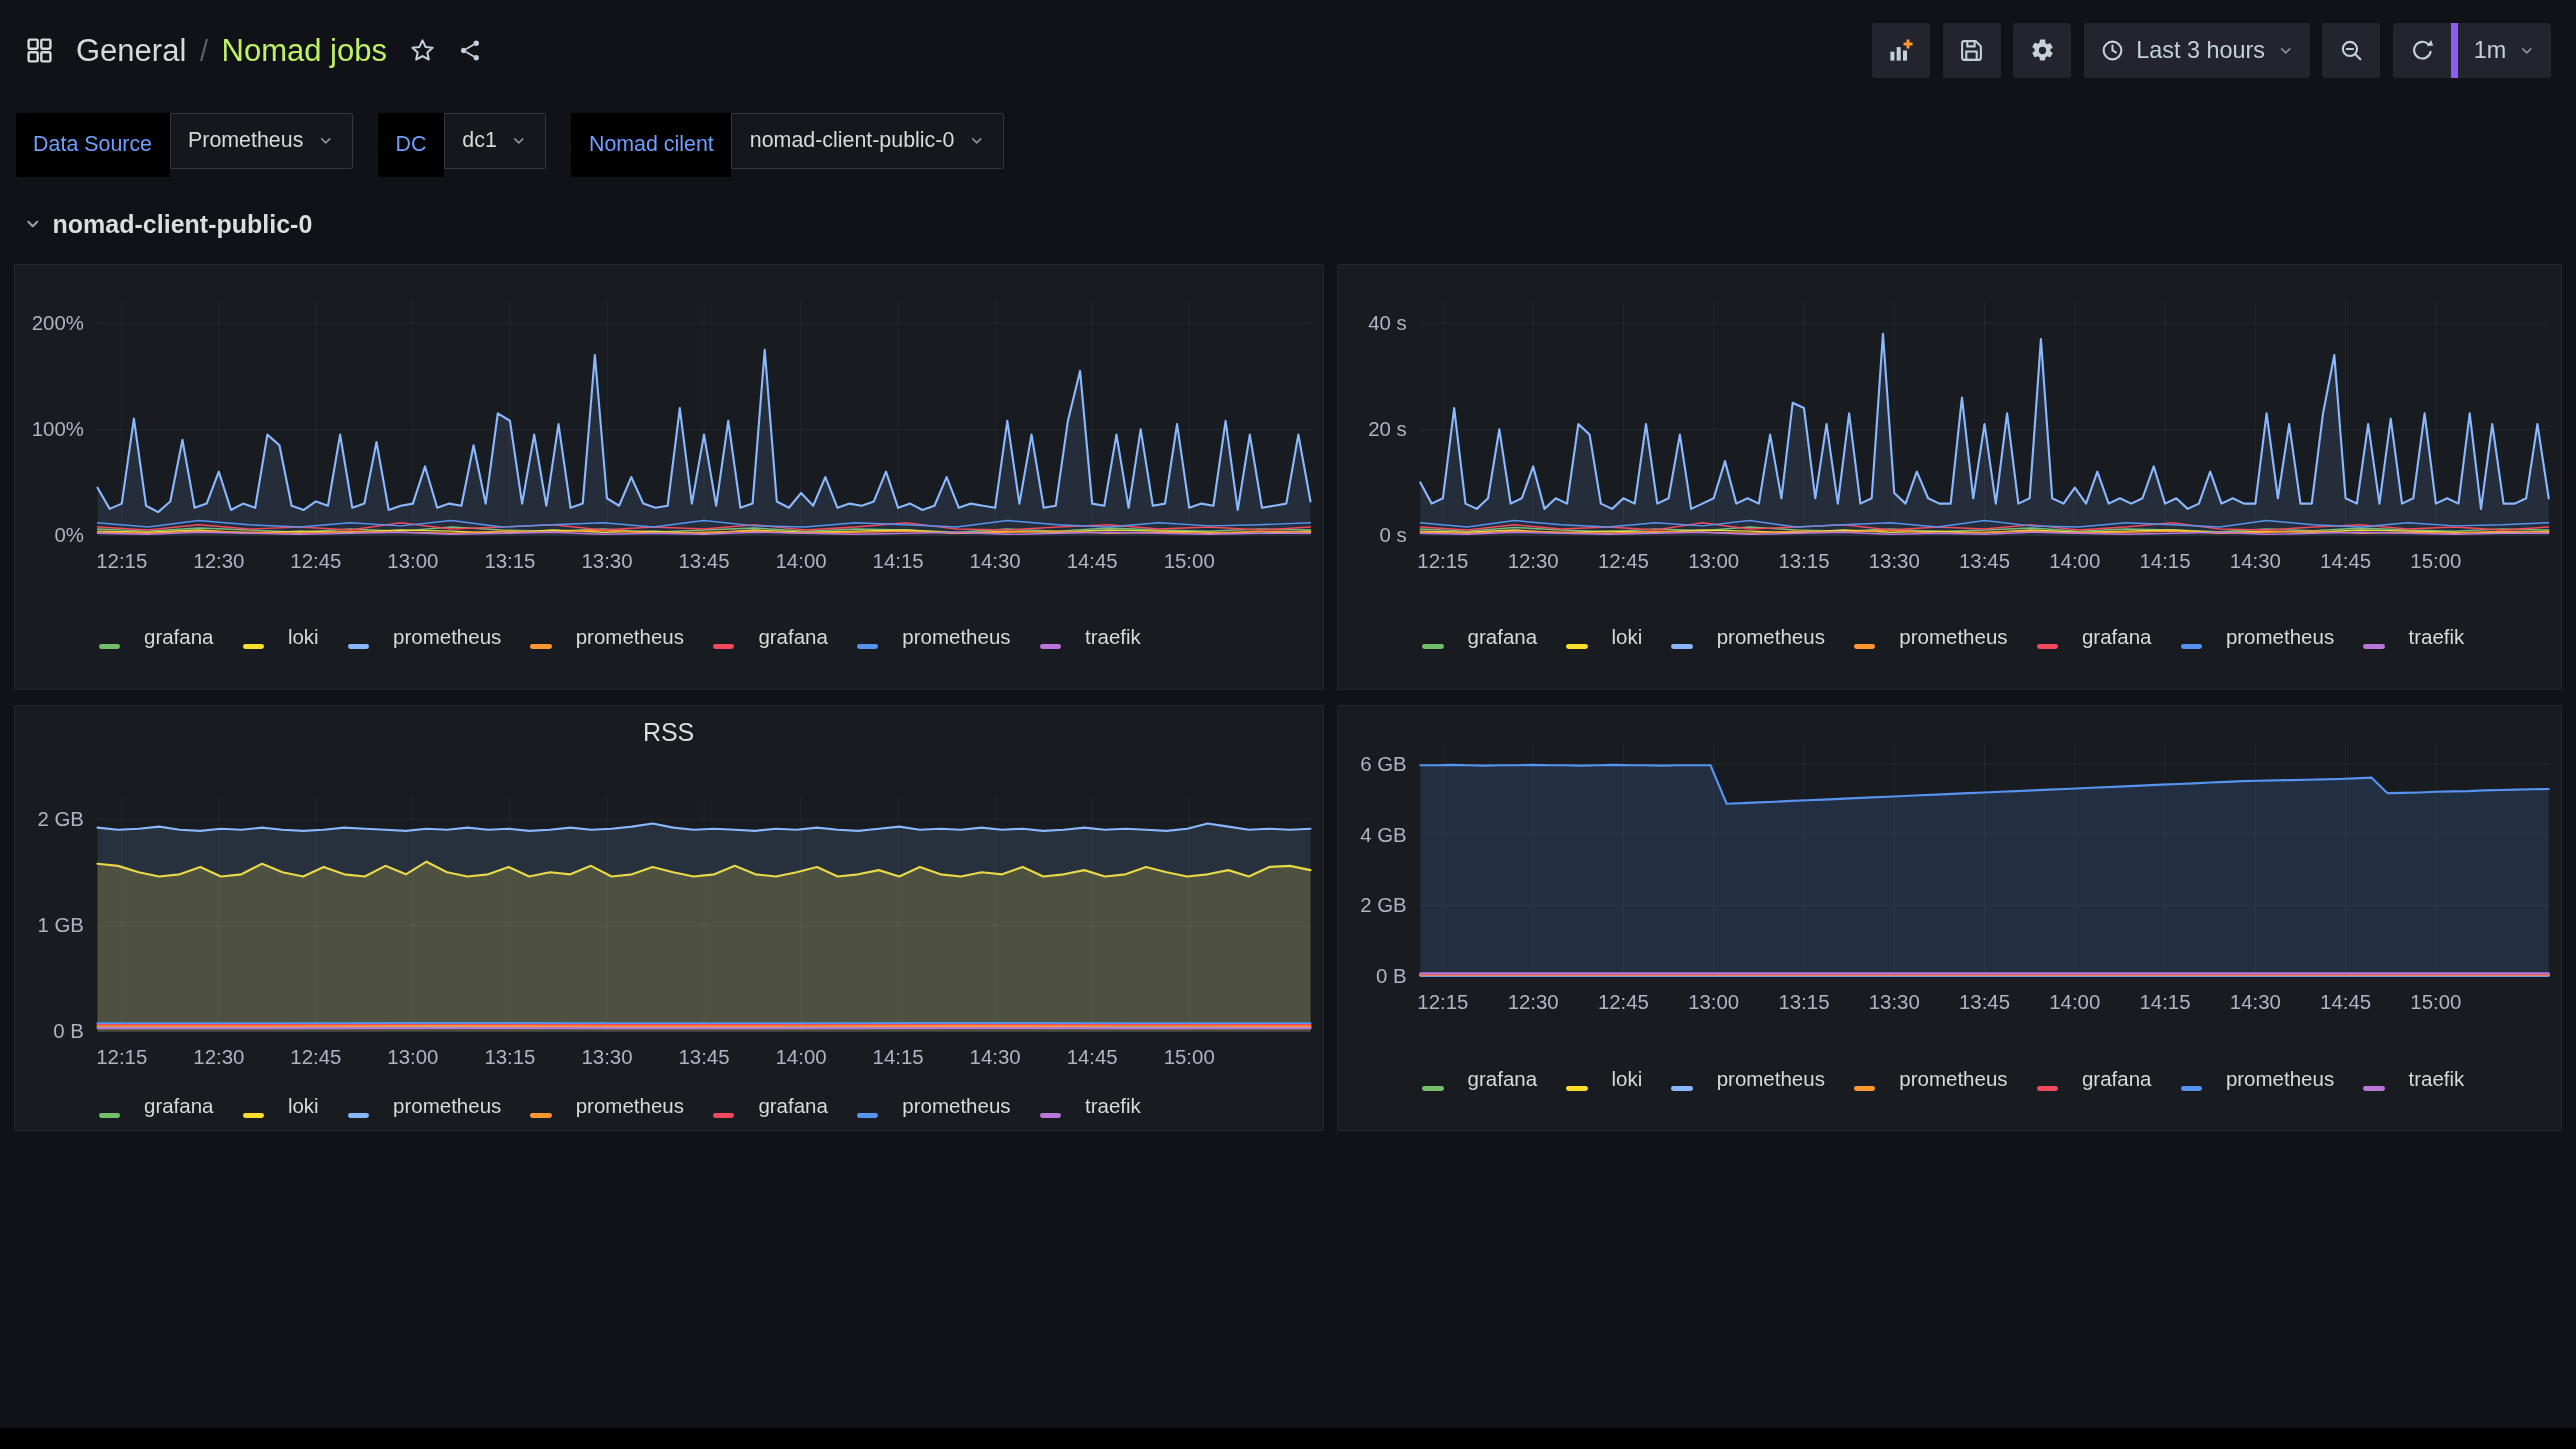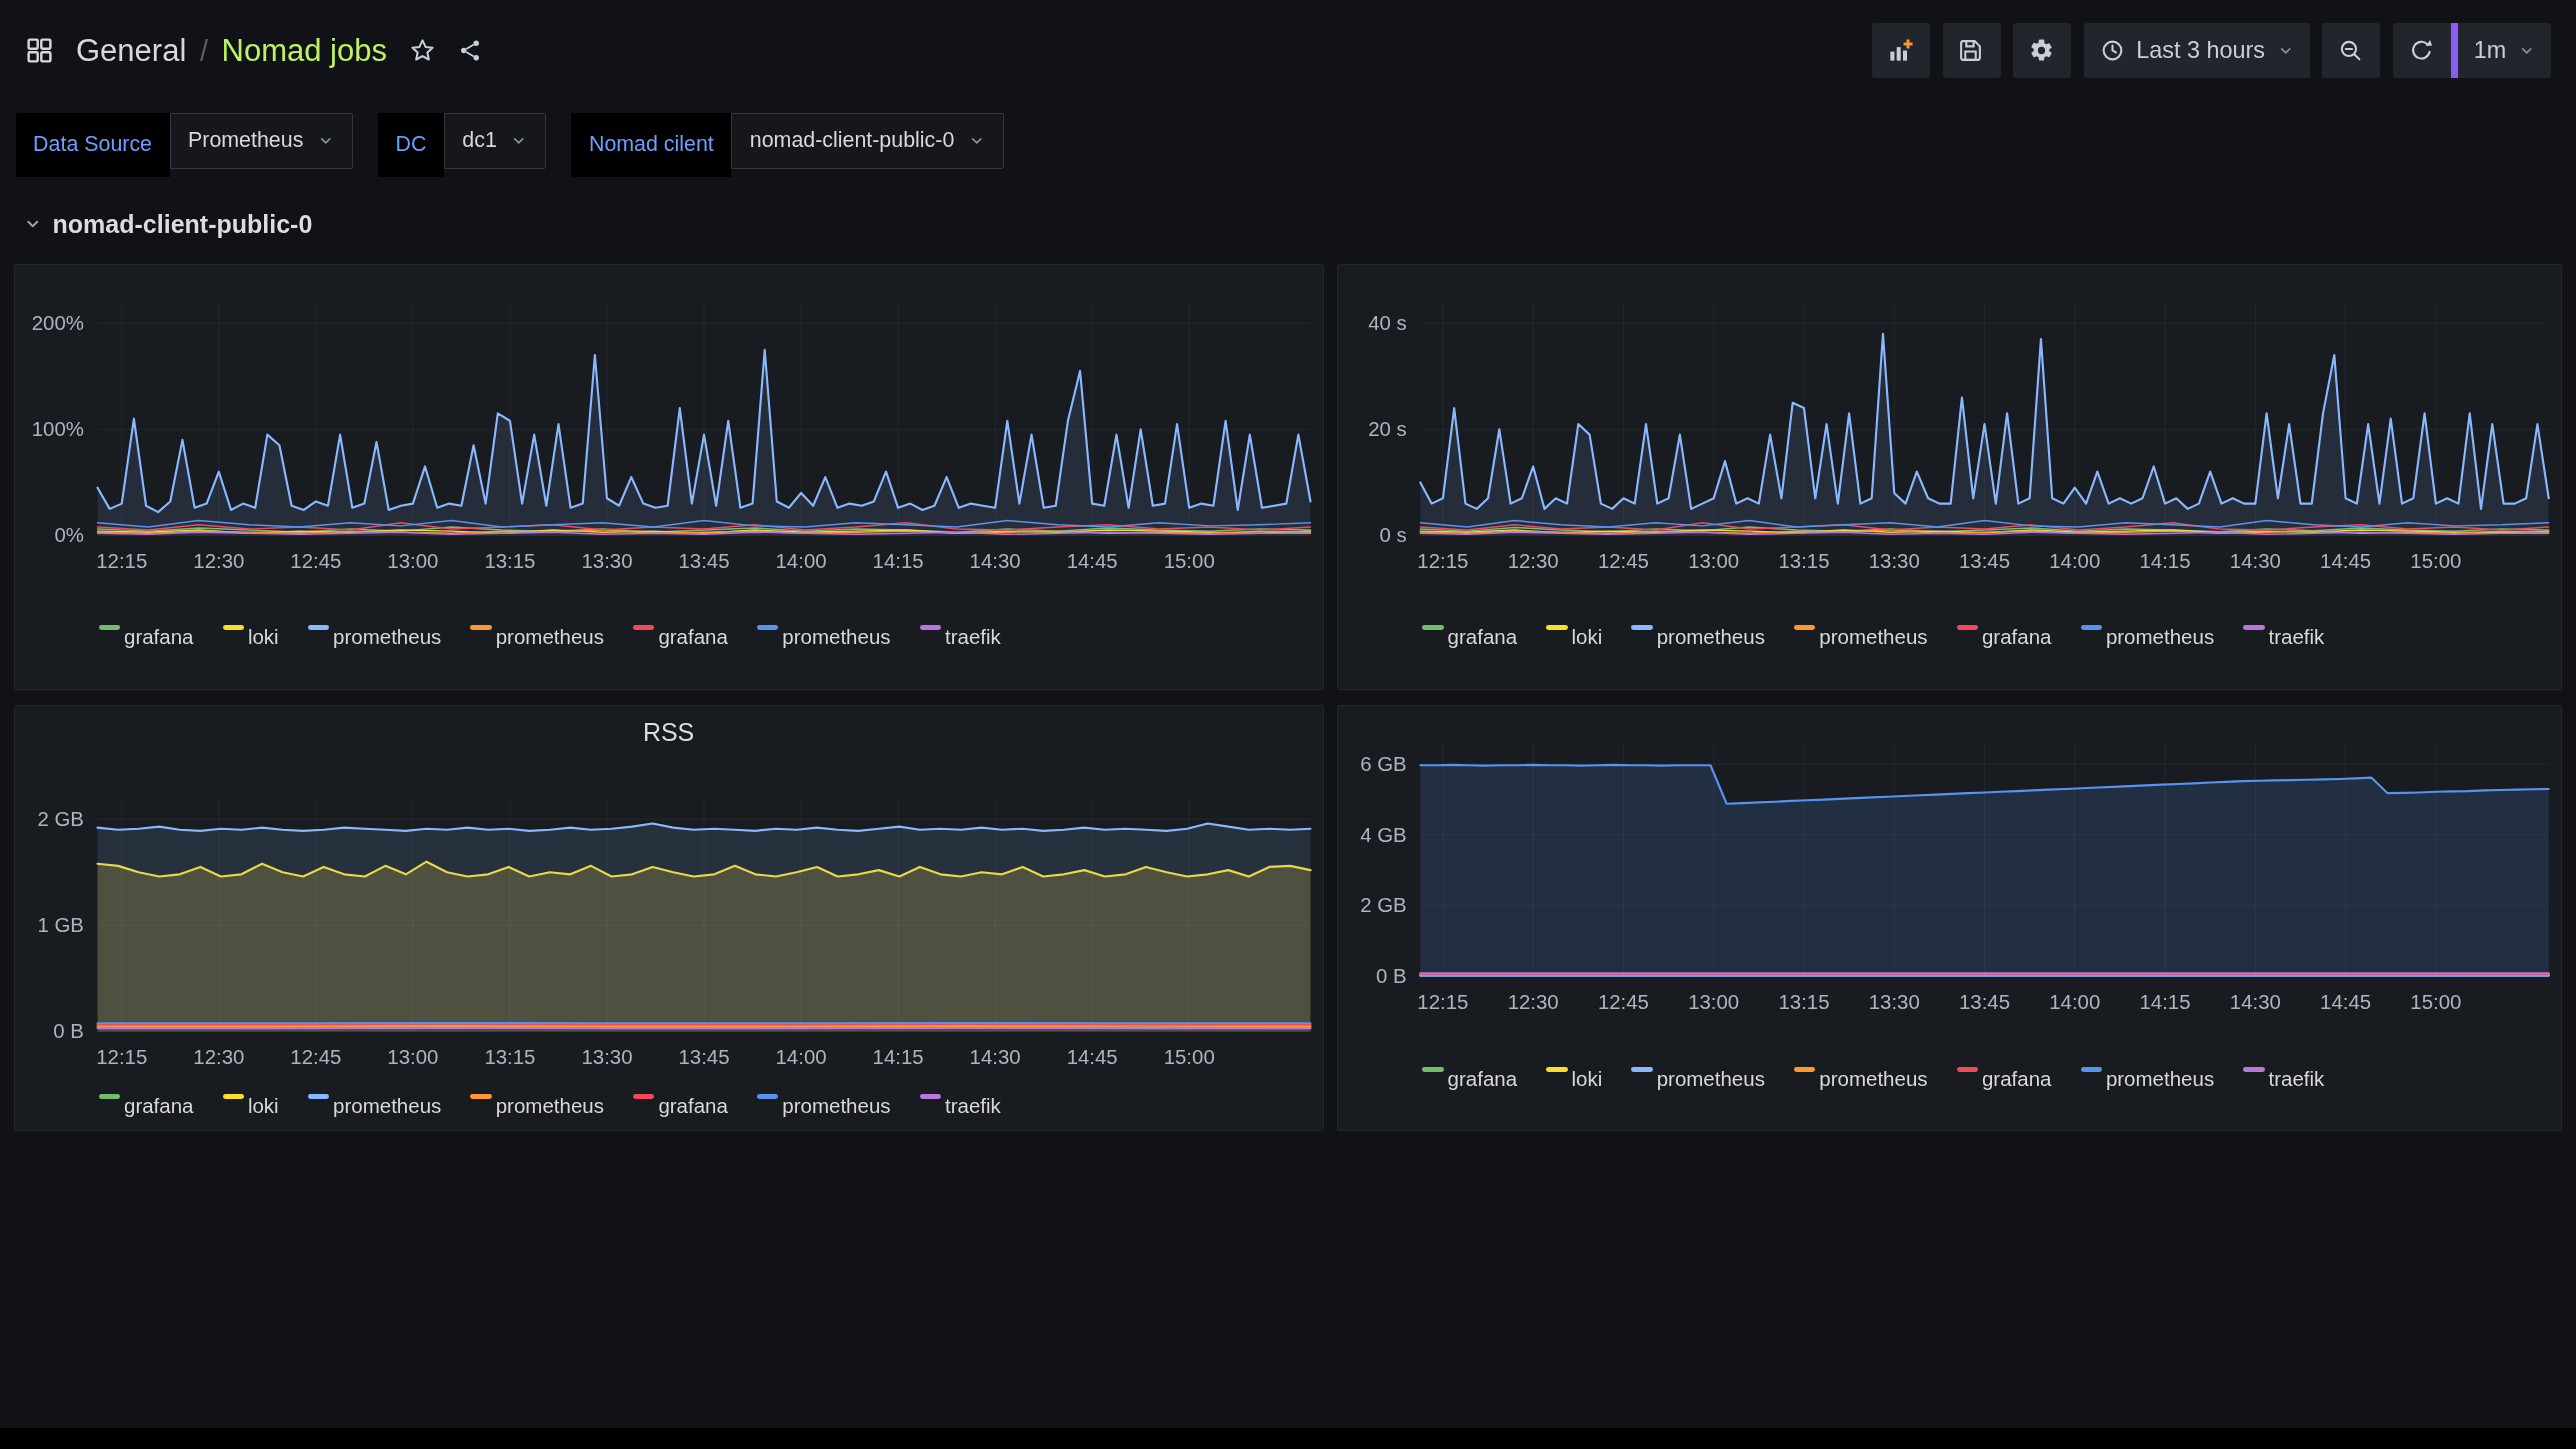--- a/index.html
+++ b/index.html
@@ -8,21 +8,21 @@
 
   
   .topnav{height:101px;display:flex;align-items:center;justify-content:space-between;padding:0 25px}
   .nav-left{display:flex;align-items:center;gap:22px}
   .breadcrumb{display:flex;align-items:baseline;gap:13.6px;font-size:31px}
   .bc-folder{color:#d8d9da;cursor:pointer}
   .bc-sep{color:#5a5f66;font-size:29px}
   .bc-dash{color:#bef264;font-weight:400;cursor:pointer}
   .nav-icon{display:flex;align-items:center;justify-content:center;cursor:pointer}
   .nav-right{display:flex;align-items:center;gap:12.7px}
-  .icon-btn{height:55px;min-width:58px;display:flex;align-items:center;justify-content:space-between;gap:11.7px;
+  .icon-btn{height:55px;min-width:58px;display:flex;align-items:center;justify-content:center;gap:11.7px;
             background:#22252b;border:none;border-radius:2.9px;cursor:pointer;padding:0 15.6px}
   .btn-text{font-size:23.4px;color:#c7d0d9;font-weight:500;white-space:nowrap}
   .btn-group{display:flex}
   .btn-group .icon-btn:first-child{border-radius:2.9px 0 0 2.9px}
   .btn-group .icon-btn:last-child{border-radius:0 2.9px 2.9px 0;border-left:7px solid #8b5cf6}
 
   
   .vars{display:flex;align-items:center;gap:25px;padding:11.7px 25px 0 15.6px}
   .var{display:flex;align-items:stretch}
   .var-label{display:flex;align-items:center;background:#000000;color:#6e9fff;font-weight:500;font-size:21.4px;
@@ -36,21 +36,21 @@
 
   
   .dashboard{display:grid;grid-template-columns:1310px 1225px;gap:15.6px 13.6px;padding:0 13.6px;margin-top:25px}
   .panel{background:#181b1f;border:1px solid #23262b;border-radius:1.9px;height:426px;display:flex;
          flex-direction:column;overflow:hidden}
   .panel-title{text-align:center;font-size:25px;font-weight:500;color:#dcdde0;padding-top:11.7px;height:55px;cursor:pointer}
   svg.chart{display:block;width:100%;height:321px}
   .grid-line{stroke:rgba(204,204,220,0.07);stroke-width:1}
   .tick{fill:rgba(204,204,220,0.85);font-size:21px;font-family:"Liberation Sans",sans-serif}
   .legend{display:flex;align-items:center;gap:29px;padding-left:84px;flex:1;overflow:hidden}
-  .legend-item{display:flex;align-items:flex-start;gap:4px;cursor:pointer;white-space:nowrap}
+  .legend-item{display:flex;align-items:flex-end;gap:24px;cursor:pointer;white-space:nowrap}
   .legend-swatch{width:21.4px;height:4.9px;border-radius:2.4px;display:inline-block}
   .legend-label{font-size:20.5px;color:#d8d9da}
 
   .bottom-edge{position:absolute;left:0;bottom:0;width:100%;height:21.4px;background:#000}
 
   .i18{width:17.5px;height:17.5px}
   .i20{width:19.5px;height:19.5px}
   .i26{width:25px;height:25px}
   .i28{width:27px;height:27px}
   .i30{width:29px;height:29px}

